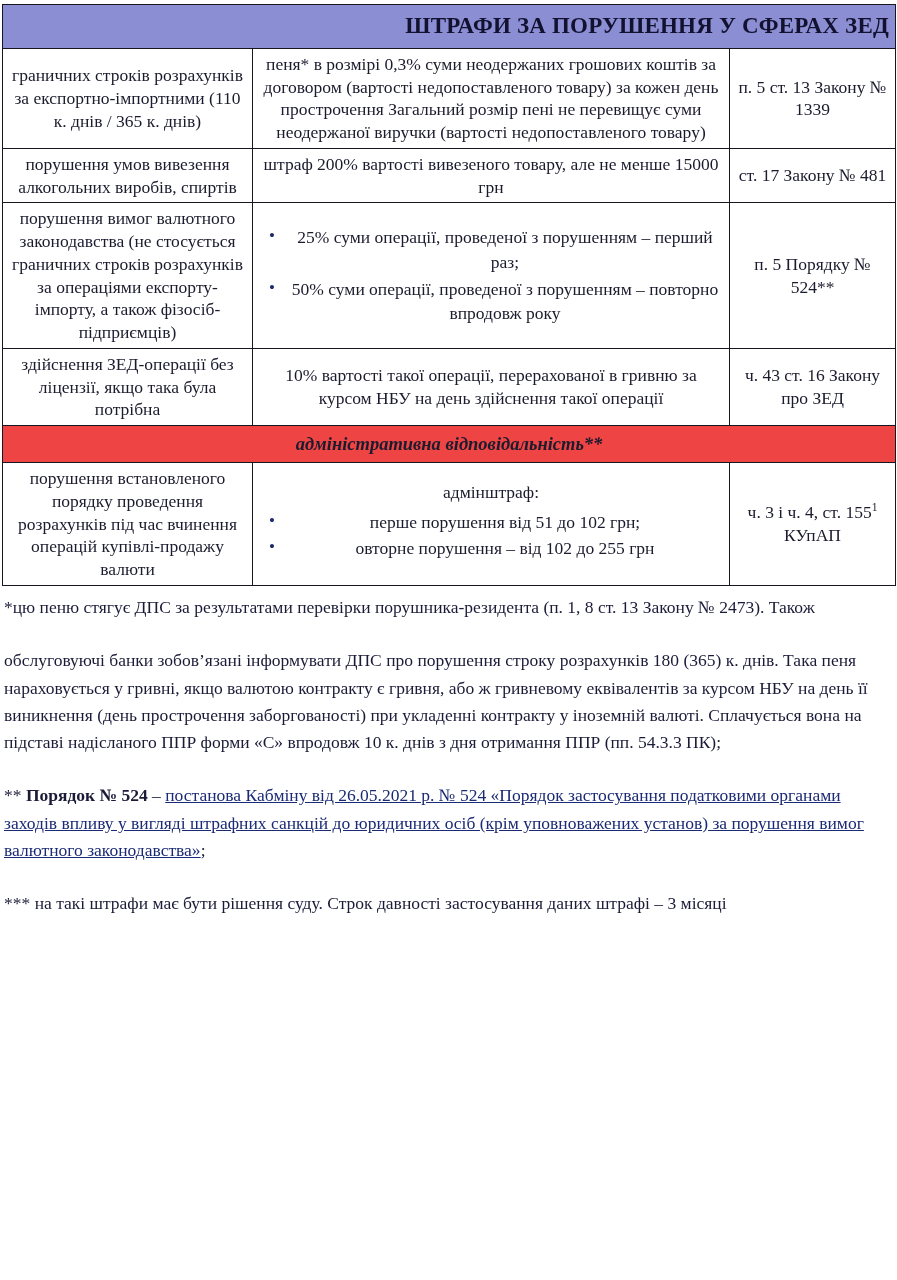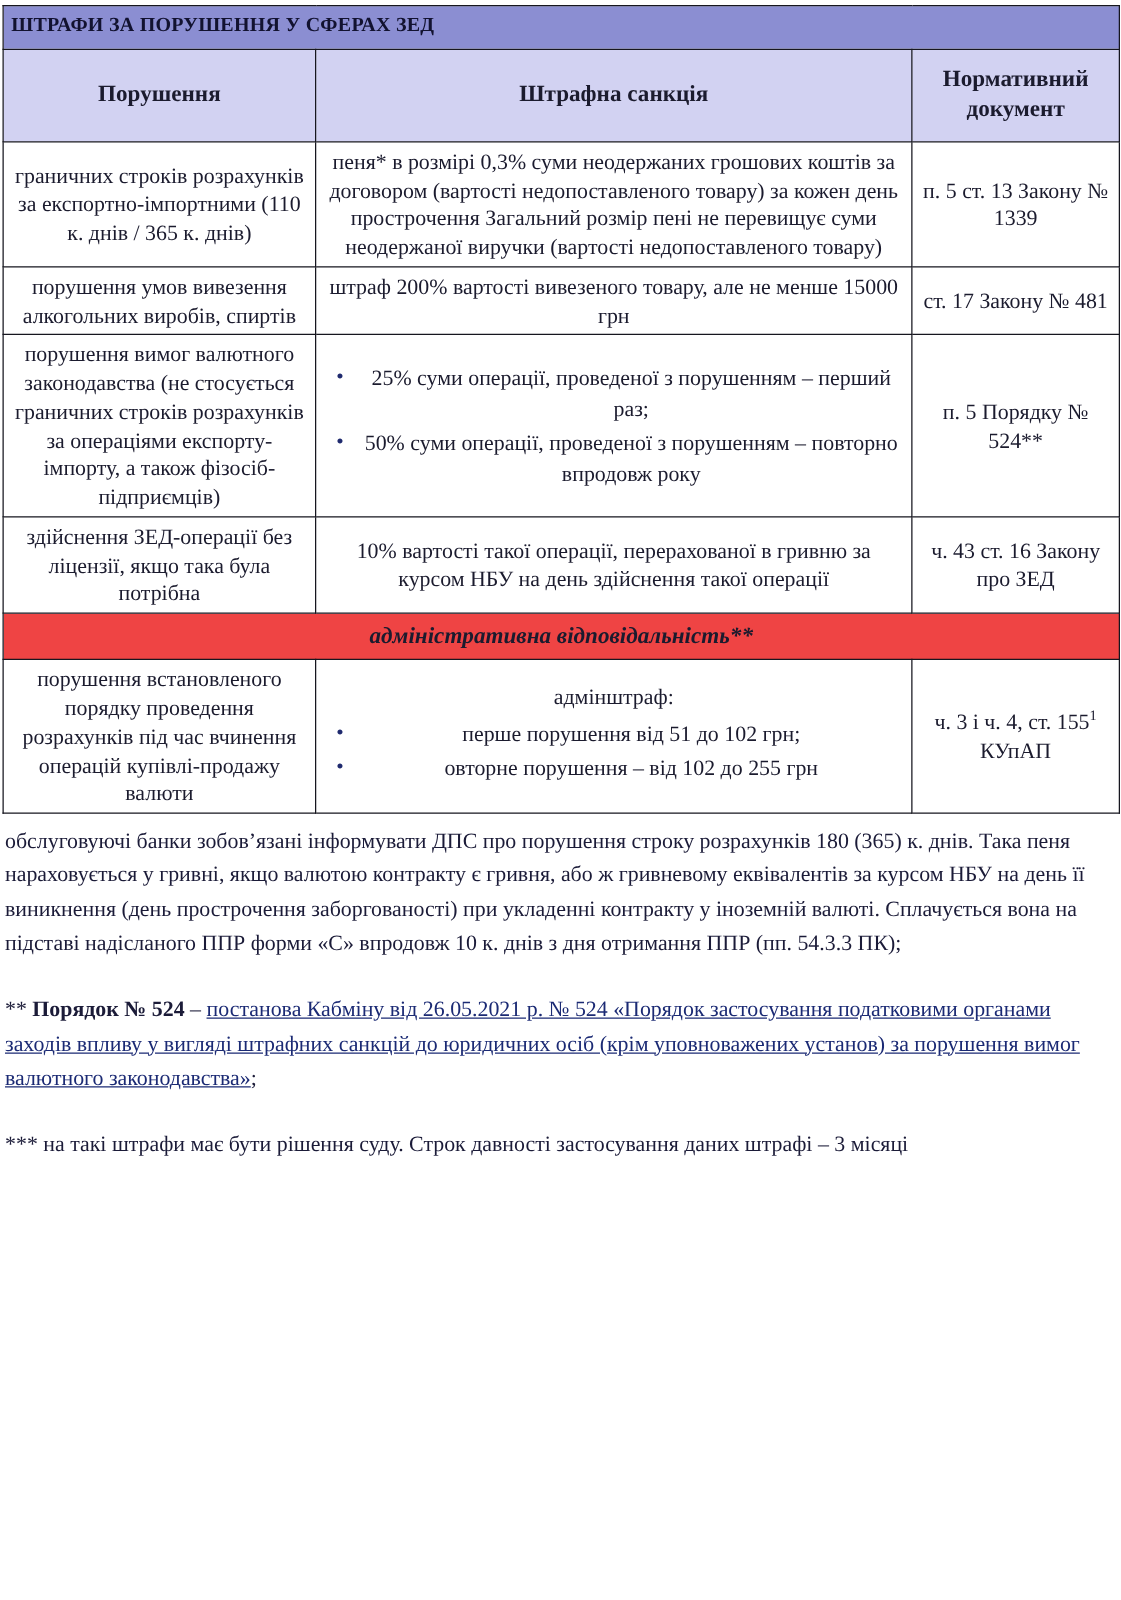--- a/index.html
+++ b/index.html
@@ -41,23 +41,23 @@
     line-height: 1.30;
   }
 
   col.c-violation { width: 250px; }
   col.c-sanction  { width: 477px; }
   col.c-doc       { width: 166px; }
 
   .title-bar td {
     background: #8b8ed2;
     color: #121230;
-    text-align: left;
+    text-align: right;
     font-weight: bold;
-    font-size: 16px;
+    font-size: 23px;
     letter-spacing: .2px;
     padding: 6px 6px 7px 6px;
     border: 1.6px solid #16161f;
   }
 
   .head-row th {
     background: #d2d2f2;
     text-align: center;
     font-weight: bold;
     font-size: 18.5px;
@@ -137,28 +137,20 @@
       <col class="c-violation">
       <col class="c-sanction">
       <col class="c-doc">
     </colgroup>
     <tbody>
 
       <tr class="title-bar">
         <td colspan="3">ШТРАФИ ЗА ПОРУШЕННЯ У СФЕРАХ ЗЕД</td>
       </tr>
 
-      <tr class="head-row">
-        <th>Порушення</th>
-        <th>Штрафна санкція</th>
-        <th>
-          <span>Нормативний</span><br>
-          <span>документ</span>
-        </th>
-      </tr>
 
       <tr>
         <td class="cell-violation">граничних строків розрахунків за експортно-імпортними (110 к. днів / 365 к. днів)</td>
         <td class="cell-sanction">пеня* в розмірі 0,3% суми неодержаних грошових коштів за договором (вартості недопоставленого товару) за кожен день прострочення Загальний розмір пені не перевищує суми неодержаної виручки (вартості недопоставленого товару)</td>
         <td class="cell-doc">п. 5 ст. 13 Закону № 1339</td>
       </tr>
 
       <tr>
         <td class="cell-violation">порушення умов вивезення алкогольних виробів, спиртів</td>
         <td class="cell-sanction">штраф 200% вартості вивезеного товару, але не менше 15000 грн</td>
@@ -196,18 +188,19 @@
             <li>овторне порушення – від 102 до 255 грн</li>
           </ul>
         </td>
         <td class="cell-doc"><span>ч. 3 і ч. 4, ст. 155</span><sup>1</sup><span> КУпАП</span></td>
       </tr>
 
     </tbody>
   </table>
 
   <div class="notes">
+    <p>*цю пеню стягує ДПС за результатами перевірки порушника-резидента (п. 1, 8 ст. 13 Закону № 2473). Також</p>
     <p>обслуговуючі банки зобов’язані інформувати ДПС про порушення строку розрахунків 180 (365) к. днів. Така пеня нараховується у гривні, якщо валютою контракту є гривня, або ж гривневому еквівалентів за курсом НБУ на день її виникнення (день прострочення заборгованості) при укладенні контракту у іноземній валюті. Сплачується вона на підставі надісланого ППР форми «С» впродовж 10 к. днів з дня отримання ППР (пп. 54.3.3 ПК);</p>
     <p><span>** </span><span class="note-strong">Порядок № 524</span><span> – </span><span class="note-link">постанова Кабміну від 26.05.2021 р. № 524 «Порядок застосування податковими органами заходів впливу у вигляді штрафних санкцій до юридичних осіб (крім уповноважених установ) за порушення вимог валютного законодавства»</span><span>;</span></p>
     <p>*** на такі штрафи має бути рішення суду. Строк давності застосування даних штрафі – 3 місяці</p>
   </div>
 
 </div>
 
 </body></html>

